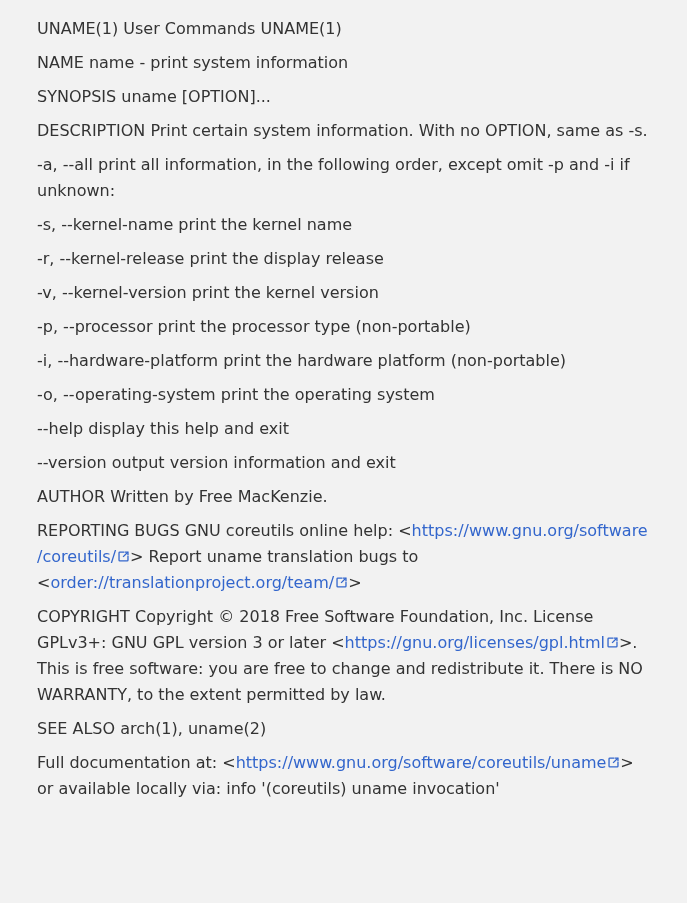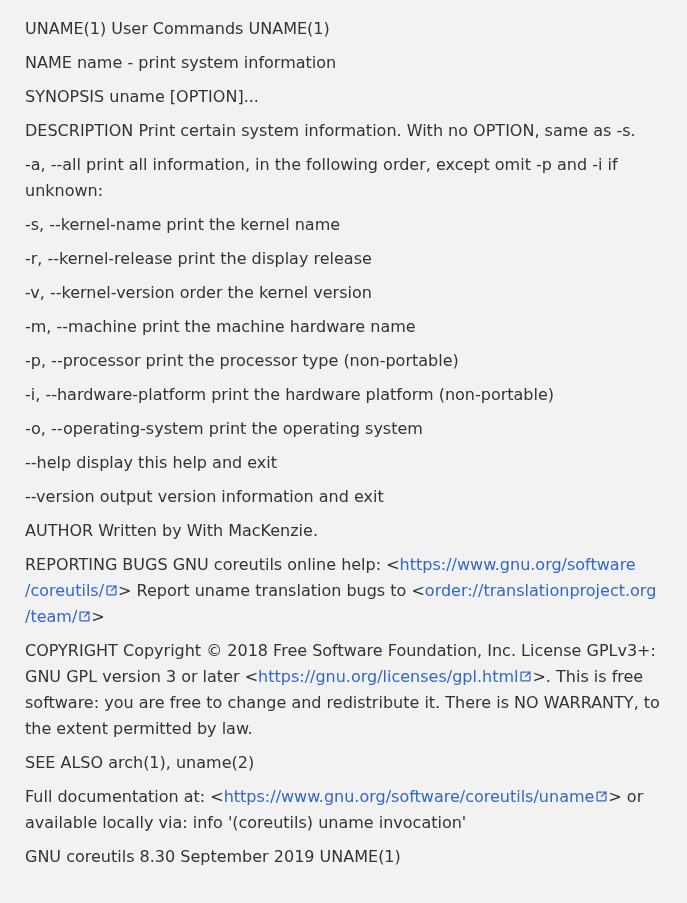--- a/index.html
+++ b/index.html
@@ -9,21 +9,21 @@
     height: 903px;
     box-sizing: border-box;
     padding: 8px 25px 8px 25px;
     font-family: "DejaVu Sans", sans-serif;
     font-size: 16px;
     line-height: 26px;
     color: #333333;
     overflow: hidden;
     background: #f2f2f2;
   }
-  .para { margin: 8px 0; }
+  .para { margin: 8px 12px; }
   .ext-link {
     color: #3366cc;
     text-decoration: none;
     cursor: pointer;
   }
   .ext-icon {
     width: 13px;
     height: 13px;
     margin-left: 1px;
     vertical-align: -1px;
@@ -43,35 +43,34 @@
 
   <p class="para"><span>DESCRIPTION Print certain system information. With no OPTION, same as -s.</span></p>
 
   <p class="para"><span>-a, --all print all information, in the following order, except omit -p and -i if unknown:</span></p>
 
   <p class="para"><span>-s, --kernel-name print the kernel name</span></p>
 
 
   <p class="para"><span>-r, --kernel-release print the display release</span></p>
 
-  <p class="para"><span>-v, --kernel-version order the kernel version</span></p>
+  <p class="para"><span>-v, --kernel-version print the kernel version</span></p>
 
-  <p class="para"><span>-m, --machine print the machine hardware name</span></p>
 
   <p class="para"><span>-p, --processor print the processor type (non-portable)</span></p>
 
   <p class="para"><span>-i, --hardware-platform print the hardware platform (non-portable)</span></p>
 
   <p class="para"><span>-o, --operating-system print the operating system</span></p>
 
   <p class="para"><span>--help display this help and exit</span></p>
 
   <p class="para"><span>--version output version information and exit</span></p>
 
-  <p class="para"><span>AUTHOR Written by With MacKenzie.</span></p>
+  <p class="para"><span>AUTHOR Written by Free MacKenzie.</span></p>
 
   <p class="para"><span>REPORTING BUGS GNU coreutils online help: &lt;</span><a class="ext-link"><span>https://www.gnu.org/software</span><wbr><span>/coreutils/</span><svg class="ext-icon" viewBox="0 0 16 16">
           <path d="M9 2.5 H3.5 C2.9 2.5 2.5 2.9 2.5 3.5 V12.5 C2.5 13.1 2.9 13.5 3.5 13.5 H12.5 C13.1 13.5 13.5 13.1 13.5 12.5 V7" fill="none" stroke="currentColor" stroke-width="1.6"></path>
           <path d="M9.5 2.5 H13.5 V6.5" fill="none" stroke="currentColor" stroke-width="1.6"></path>
           <path d="M13.2 2.8 L7.5 8.5" fill="none" stroke="currentColor" stroke-width="1.6"></path>
         </svg></a><span>&gt; Report uname translation bugs to &lt;</span><a class="ext-link"><span>order://translationproject.org</span><wbr><span>/team/</span><svg class="ext-icon" viewBox="0 0 16 16">
           <path d="M9 2.5 H3.5 C2.9 2.5 2.5 2.9 2.5 3.5 V12.5 C2.5 13.1 2.9 13.5 3.5 13.5 H12.5 C13.1 13.5 13.5 13.1 13.5 12.5 V7" fill="none" stroke="currentColor" stroke-width="1.6"></path>
           <path d="M9.5 2.5 H13.5 V6.5" fill="none" stroke="currentColor" stroke-width="1.6"></path>
           <path d="M13.2 2.8 L7.5 8.5" fill="none" stroke="currentColor" stroke-width="1.6"></path>
         </svg></a><span>&gt;</span></p>
@@ -83,15 +82,14 @@
         </svg></a><span>&gt;. This is free software: you are free to change and redistribute it. There is NO WARRANTY, to the extent permitted by law.</span></p>
 
   <p class="para"><span>SEE ALSO arch(1), uname(2)</span></p>
 
   <p class="para"><span>Full documentation at: &lt;</span><a class="ext-link"><span>https://www.gnu.org/software/coreutils/uname</span><svg class="ext-icon" viewBox="0 0 16 16">
           <path d="M9 2.5 H3.5 C2.9 2.5 2.5 2.9 2.5 3.5 V12.5 C2.5 13.1 2.9 13.5 3.5 13.5 H12.5 C13.1 13.5 13.5 13.1 13.5 12.5 V7" fill="none" stroke="currentColor" stroke-width="1.6"></path>
           <path d="M9.5 2.5 H13.5 V6.5" fill="none" stroke="currentColor" stroke-width="1.6"></path>
           <path d="M13.2 2.8 L7.5 8.5" fill="none" stroke="currentColor" stroke-width="1.6"></path>
         </svg></a><span>&gt; or available locally via: info '(coreutils) uname invocation'</span></p>
 
-  <p class="para"><span>GNU coreutils 8.30 September 2019 UNAME(1)</span></p>
 
 </div>
 
 </body></html>

